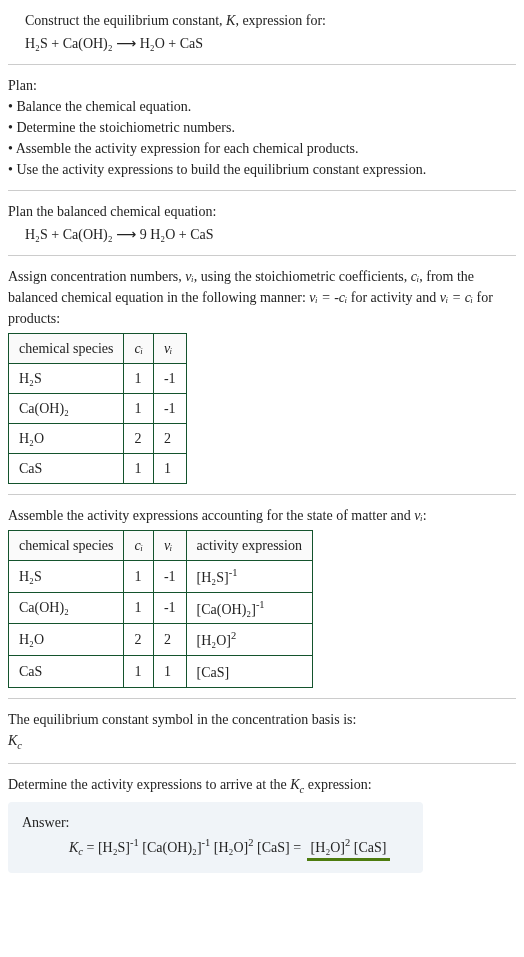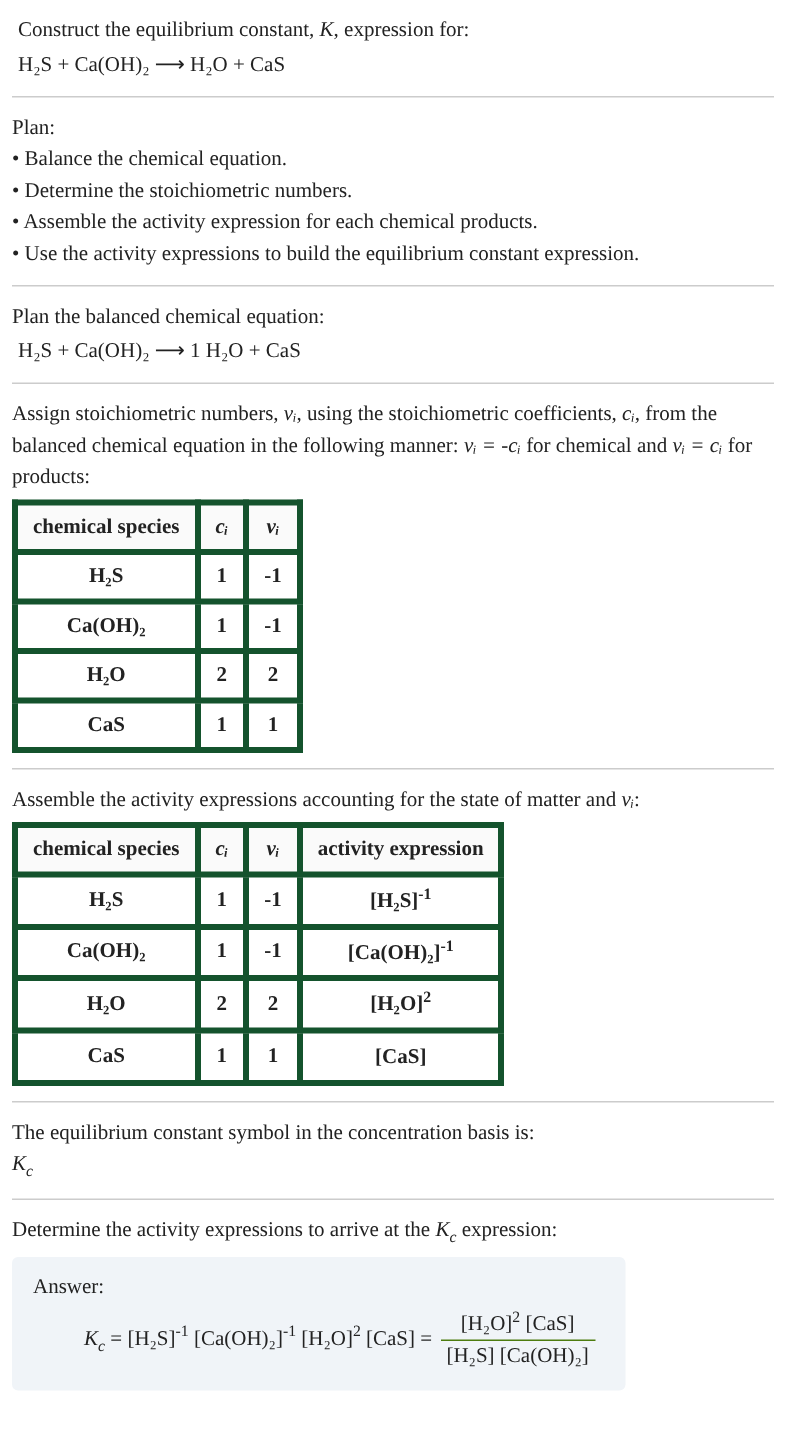--- a/index.html
+++ b/index.html
@@ -17,46 +17,46 @@
     border: none;
     border-top: 1px solid #ccc;
     margin: 10px 0;
   }
   .ital { font-style: italic; }
   table.data {
     border-collapse: collapse;
     margin: 4px 0 8px 0;
   }
   table.data th, table.data td {
-    border: 4px solid #14532d;
+    border: 1px solid #14532d;
     padding: 4px 10px;
-    text-align: center;
-    font-weight: bold;
+    text-align: left;
+    font-weight: normal;
   }
   table.data th {
     background: #fafafa;
   }
   sub { font-size: 0.75em; vertical-align: sub; }
   sup { font-size: 0.75em; vertical-align: super; }
   .answerbox {
     background: #f0f4f8;
     border-radius: 4px;
     padding: 10px 14px;
     display: inline-block;
     margin-top: 4px;
   }
   .frac {
     display: inline-block;
     vertical-align: middle;
     text-align: center;
     margin: 0 2px;
   }
-  .frac .num { display: block; border-bottom: 1px solid #4d7c0f; padding: 0 4px; }
+  .frac .num { display: block; border-bottom: 3px solid #4d7c0f; padding: 0 4px; }
   .frac .den { display: block; padding: 0 4px; }
-  .eqline { margin: 2px 4px; }
+  .eqline { margin: 2px 17px; }
 </style>
 </head>
 <body>
 
 
 
 
 <div class="eqline">
   <span>Construct the equilibrium constant, </span><span class="ital">K</span><span>, expression for:</span>
 </div>
@@ -73,27 +73,27 @@
 <div>• Determine the stoichiometric numbers.</div>
 <div>• Assemble the activity expression for each chemical products.</div>
 <div>• Use the activity expressions to build the equilibrium constant expression.</div>
 <hr>
 
 
 <div>Plan the balanced chemical equation:</div>
 <div class="eqline">
   <span>H₂S + Ca(OH)₂</span>
   <span>⟶</span>
-  <span>1 H₂O + CaS</span>
+  <span>9 H₂O + CaS</span>
 </div>
 <hr>
 
 
 <div>
-  <span>Assign stoichiometric numbers, </span><span class="ital">νᵢ</span><span>, using the stoichiometric coefficients, </span><span class="ital">cᵢ</span><span>, from the balanced chemical equation in the following manner: </span><span class="ital">νᵢ = -cᵢ</span><span> for chemical and </span><span class="ital">νᵢ = cᵢ</span><span> for products:</span>
+  <span>Assign concentration numbers, </span><span class="ital">νᵢ</span><span>, using the stoichiometric coefficients, </span><span class="ital">cᵢ</span><span>, from the balanced chemical equation in the following manner: </span><span class="ital">νᵢ = -cᵢ</span><span> for activity and </span><span class="ital">νᵢ = cᵢ</span><span> for products:</span>
 </div>
 
 <table class="data">
   <tbody>
       <tr>
     <th>chemical species</th>
     <th class="ital">cᵢ</th>
     <th class="ital">νᵢ</th>
   </tr>
   <tr>
@@ -174,19 +174,18 @@
 </div>
 
 <div class="answerbox">
   <div>Answer:</div>
   <div class="eqline" style="padding-left:30px;">
     <span class="ital">K</span><sub class="ital">c</sub><span> = </span><span>[H₂S]</span><sup>-1</sup>
     <span>[Ca(OH)₂]</span><sup>-1</sup>
     <span>[H₂O]</span><sup>2</sup>
     <span>[CaS]</span><span> = </span><span class="frac">
       <span class="num"><span>[H₂O]</span><sup>2</sup><span> [CaS]</span></span>
-      <span class="den">[H₂S] [Ca(OH)₂]</span>
     </span>
   </div>
 </div>
 
 
 
 
 </body></html>

